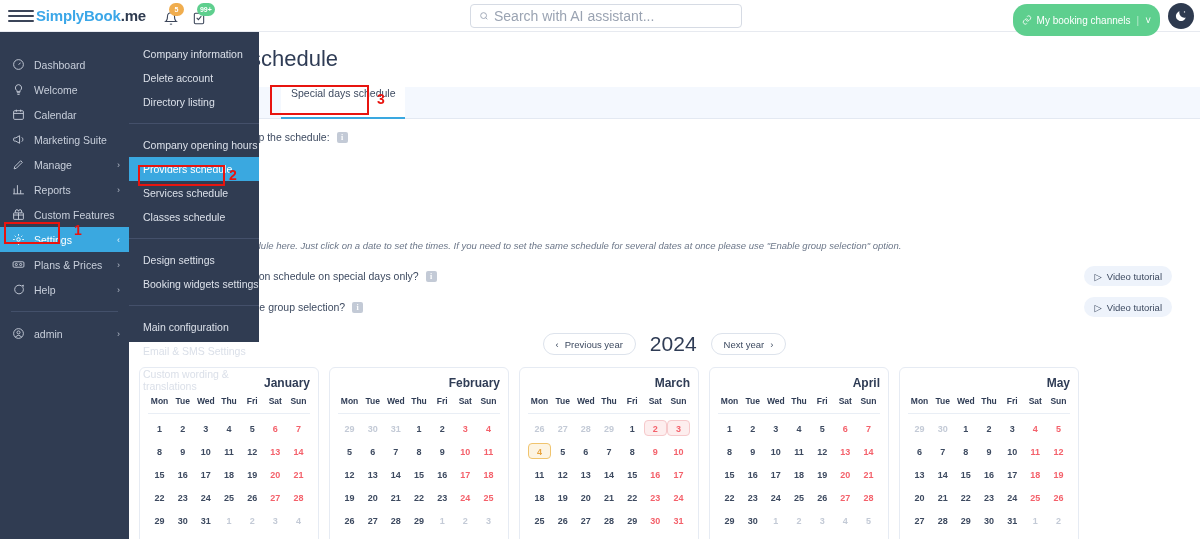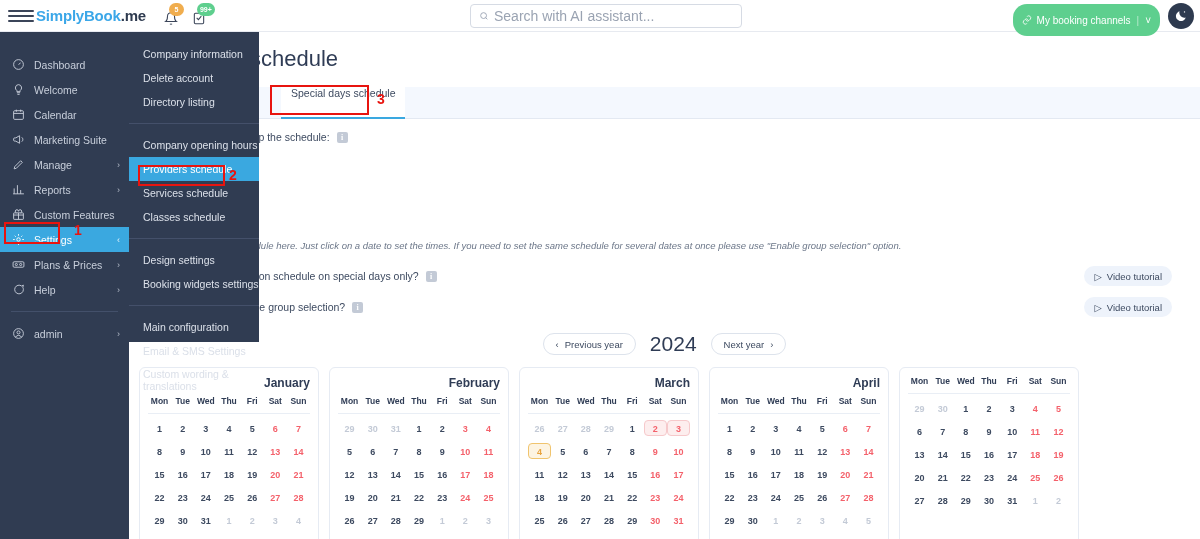--- a/index.html
+++ b/index.html
@@ -678,20 +678,21 @@
           <div class="day">29</div>
           <div class="day">30</div>
           <div class="day out">1</div>
           <div class="day out">2</div>
           <div class="day out">3</div>
           <div class="day out">4</div>
           <div class="day out">5</div>
         </div>
       </div>
       <div class="cal">
+        <div class="calhdr">May</div>
         <div class="dowrow">
           <div class="dow">Mon</div>
           <div class="dow">Tue</div>
           <div class="dow">Wed</div>
           <div class="dow">Thu</div>
           <div class="dow">Fri</div>
           <div class="dow">Sat</div>
           <div class="dow">Sun</div>
         </div>
         <div class="dowsep"></div>

